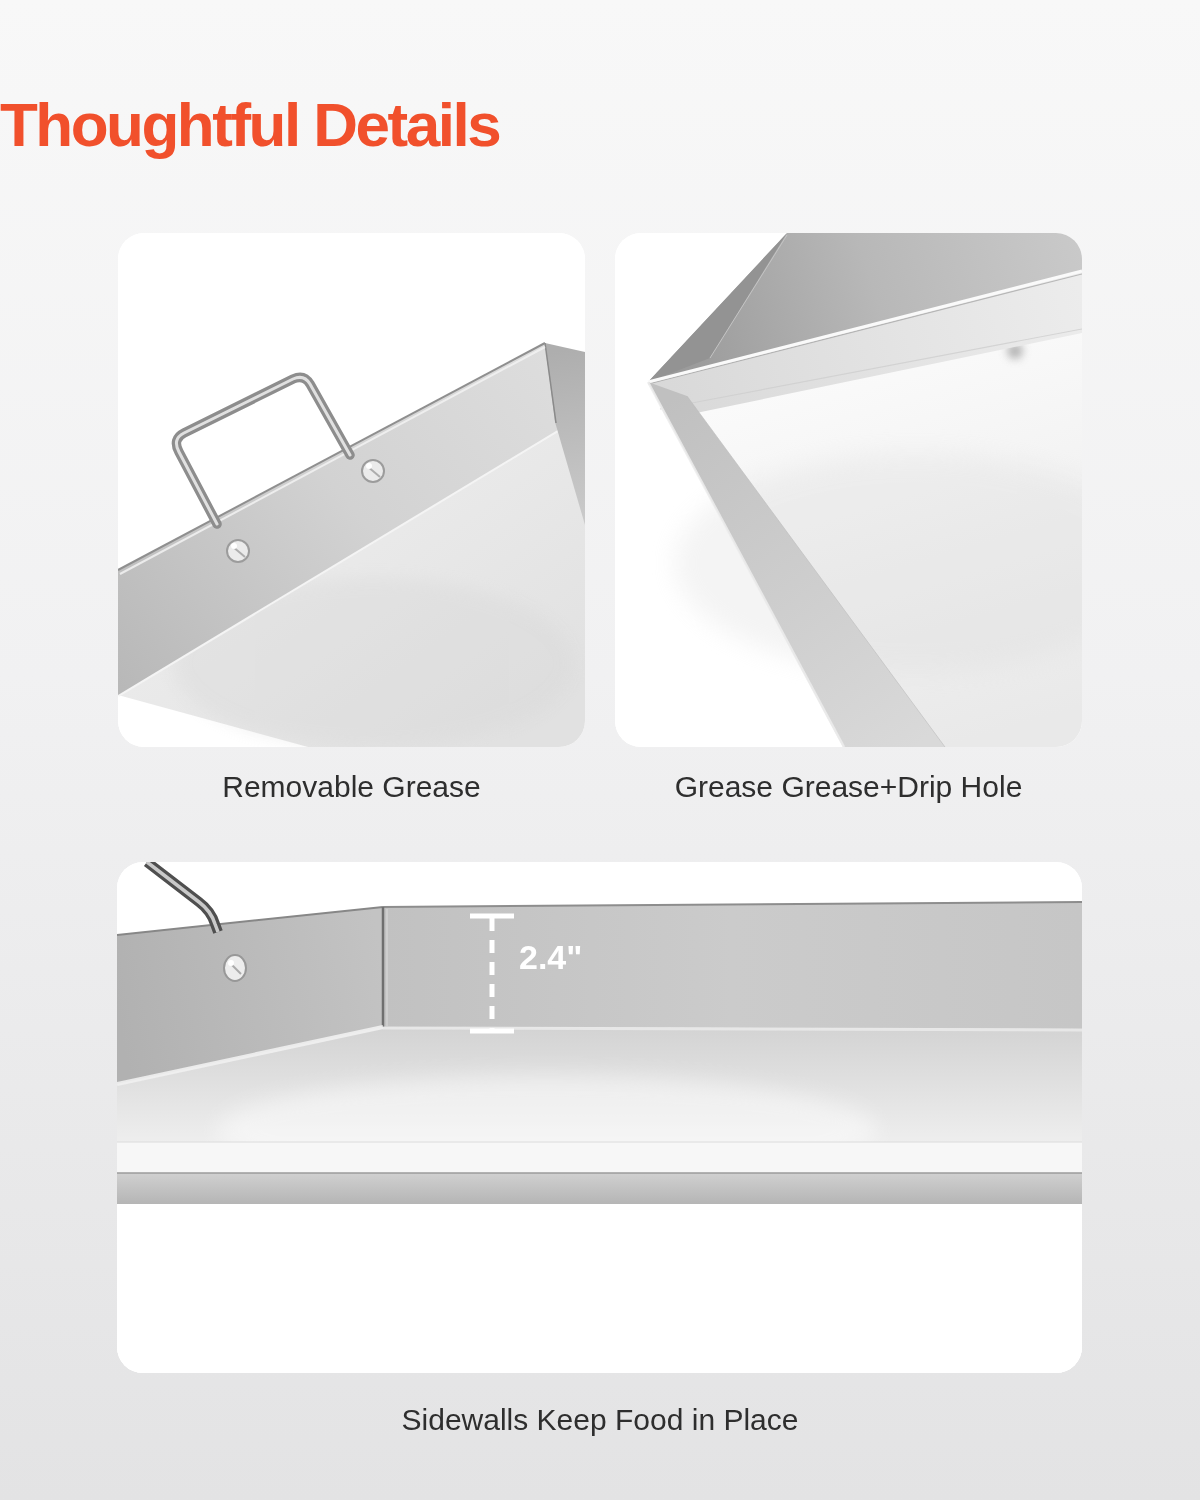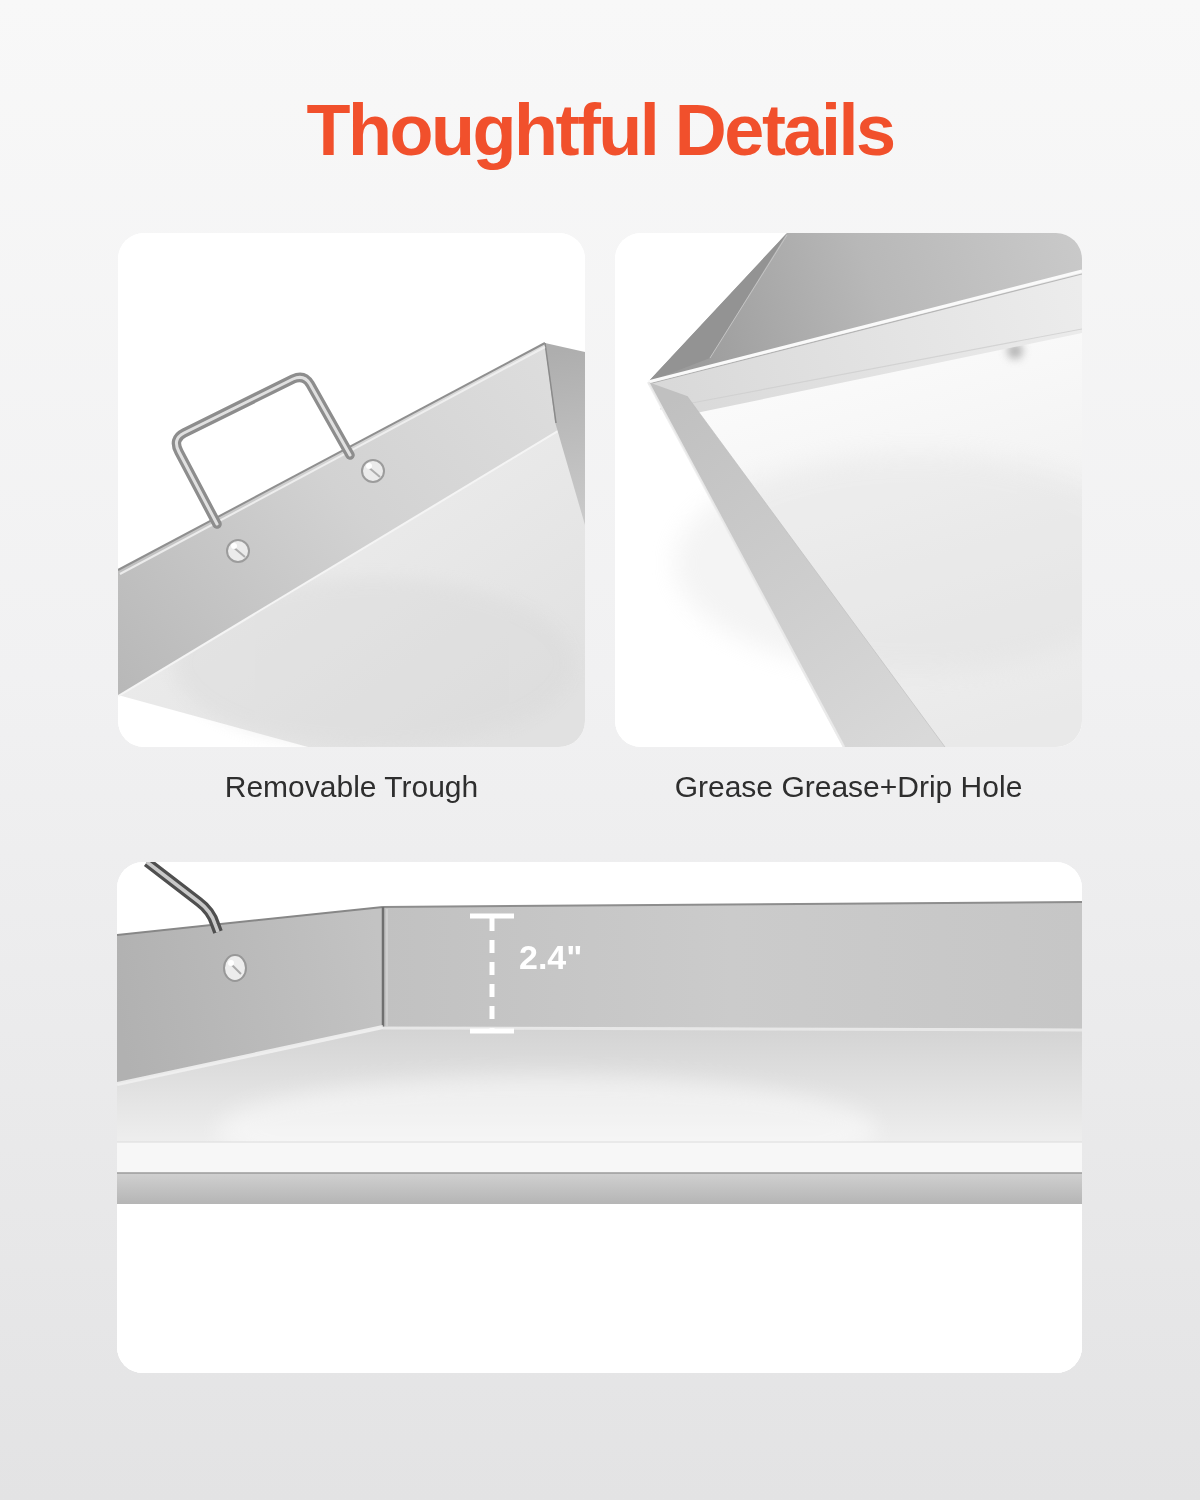--- a/index.html
+++ b/index.html
@@ -5,22 +5,22 @@
   html,body{margin:0;padding:0;}
   .canvas{
     position:relative;
     width:1200px;height:1500px;
     background:linear-gradient(180deg,#f8f8f8 0%,#f1f1f2 45%,#e3e3e4 100%);
     font-family:"Liberation Sans",sans-serif;
     overflow:hidden;
   }
   .page-title{
     position:absolute;top:94px;left:0;width:1200px;
-    margin:0;text-align:center;
-    font-size:72px;font-weight:bold;letter-spacing:-2.5px;
+    margin:0;
+    font-size:62px;font-weight:bold;letter-spacing:-2.5px;
     color:#F1502C;line-height:1;
   }
   .card{
     position:absolute;background:#ffffff;border-radius:26px;overflow:hidden;
   }
   .card-left{left:118px;top:233px;width:467px;height:514px;}
   .card-right{left:615px;top:233px;width:467px;height:514px;}
   .card-bottom{left:117px;top:862px;width:965px;height:511px;}
   .card svg{display:block;width:100%;height:100%;}
   .caption{
@@ -133,21 +133,21 @@
         <line x1="33" y1="149" x2="467" y2="38" stroke="#fafafa" stroke-width="3"></line>
       </g>
       <g>
         <polygon points="33,149 72,163 330,514 228,514" fill="url(#rgCham)"></polygon>
         <line x1="33" y1="149" x2="229" y2="514" stroke="#eeeeee" stroke-width="2.5" opacity="0.85"></line>
         <line x1="72" y1="163" x2="330" y2="514" stroke="#bcbcbc" stroke-width="1" opacity="0.6"></line>
       </g>
     </svg>
   </div>
 
-  <p class="caption caption-left">Removable Trough</p>
+  <p class="caption caption-left">Removable Grease</p>
   <p class="caption caption-right">Grease Grease+Drip Hole</p>
 
   <div class="card card-bottom">
     <svg viewBox="0 0 965 511" xmlns="http://www.w3.org/2000/svg">
       <defs>
         <linearGradient id="bgBack" gradientUnits="userSpaceOnUse" x1="266" y1="100" x2="965" y2="100">
           <stop offset="0" stop-color="#c1c1c1"></stop>
             <stop offset="0.5" stop-color="#cbcbcb"></stop>
             <stop offset="1" stop-color="#c6c6c6"></stop>
         </linearGradient>
@@ -204,14 +204,15 @@
       </g>
       <g>
         <line x1="375" y1="56" x2="375" y2="167" stroke="#ffffff" stroke-width="5" stroke-dasharray="13 9"></line>
         <line x1="353" y1="54" x2="397" y2="54" stroke="#ffffff" stroke-width="5"></line>
         <line x1="353" y1="169" x2="397" y2="169" stroke="#ffffff" stroke-width="5"></line>
         <text x="402" y="107" font-family="Liberation Sans, sans-serif" font-size="34" font-weight="bold" fill="#ffffff">2.4"</text>
       </g>
     </svg>
   </div>
 
+  <p class="caption caption-bottom">Sidewalls Keep Food in Place</p>
 
 </div>
 
 </body></html>

